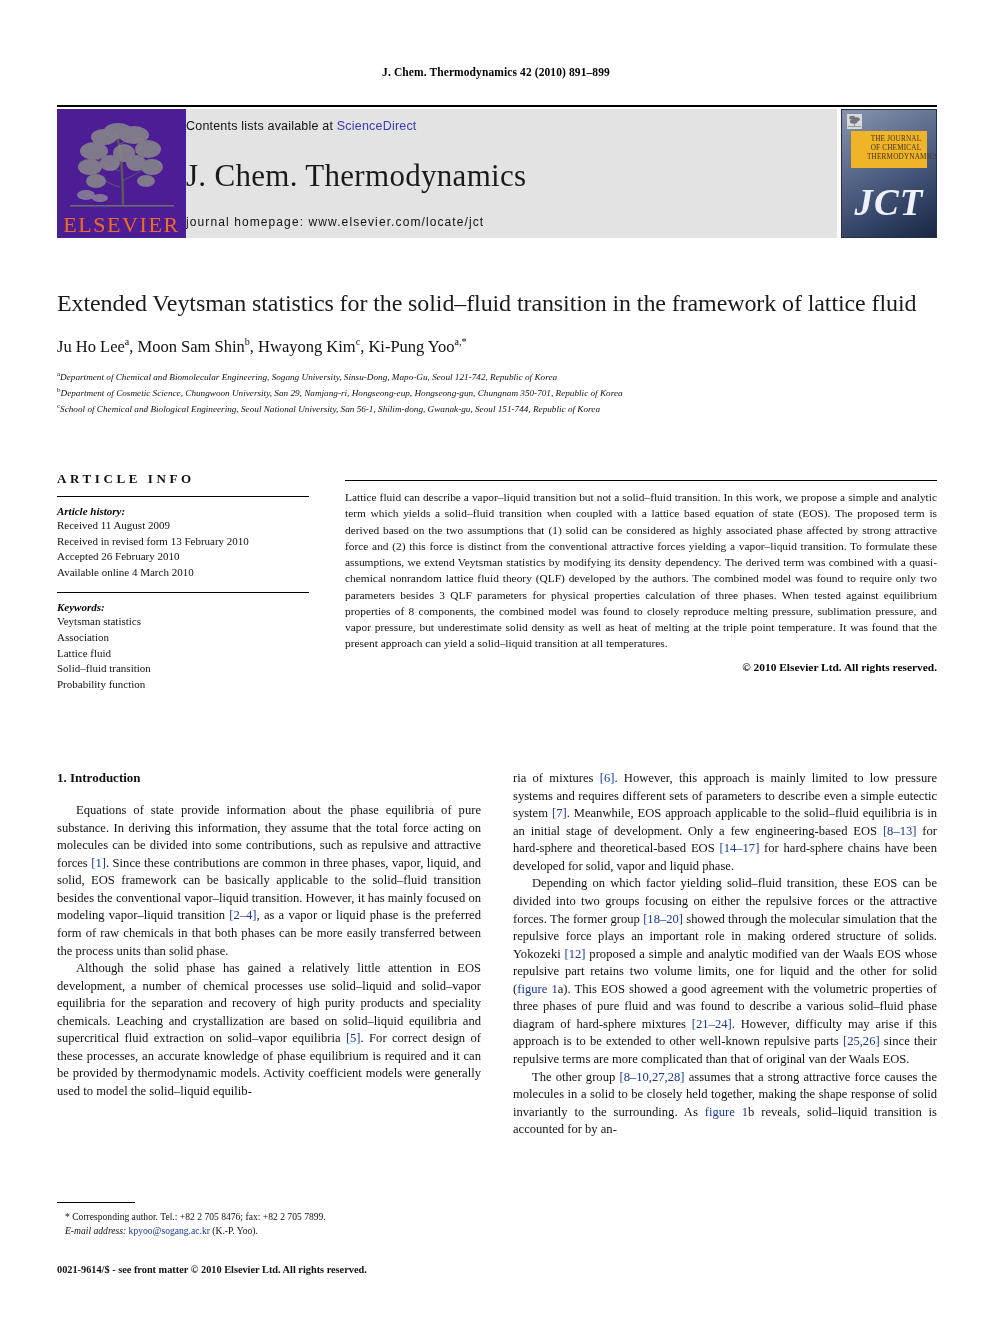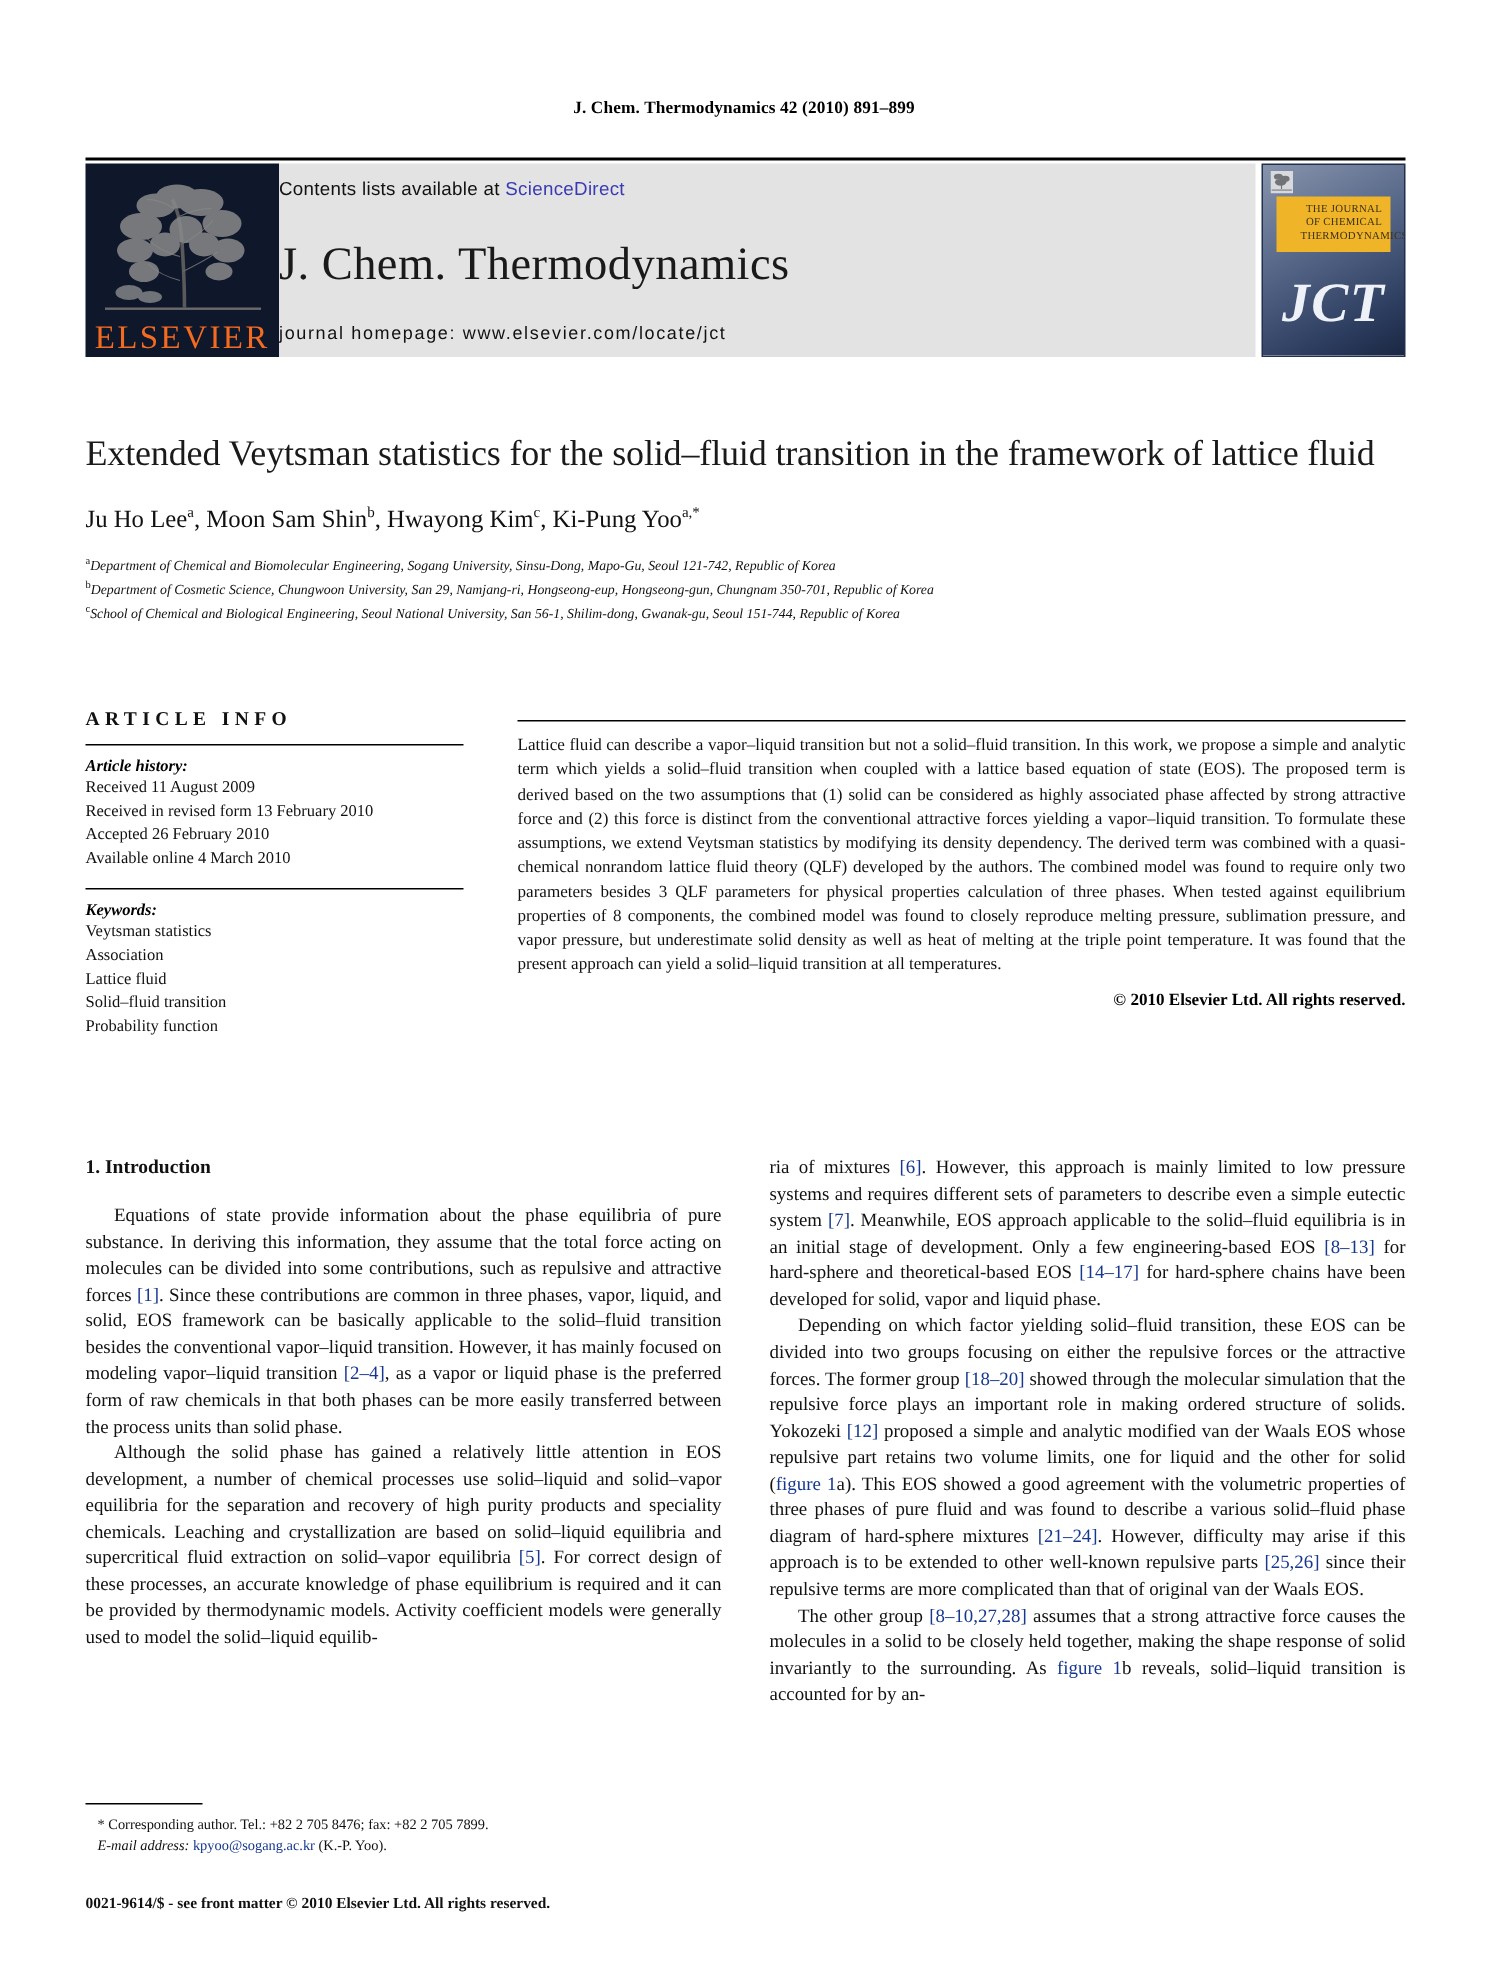--- a/index.html
+++ b/index.html
@@ -47,21 +47,21 @@
   .masthead-inner {
     display: flex;
     align-items: stretch;
     height: 129px;
     padding-top: 2px;
   }
   .elsevier-logo {
     width: 129px;
     flex: 0 0 129px;
     position: relative;
-    background: #0f172a;
+    background: #4c1d95;
     display: flex;
     flex-direction: column;
     justify-content: flex-end;
     align-items: center;
     padding-bottom: 2px;
     box-sizing: border-box;
   }
   .elsevier-tree {
     width: 112px;
     height: 94px;

